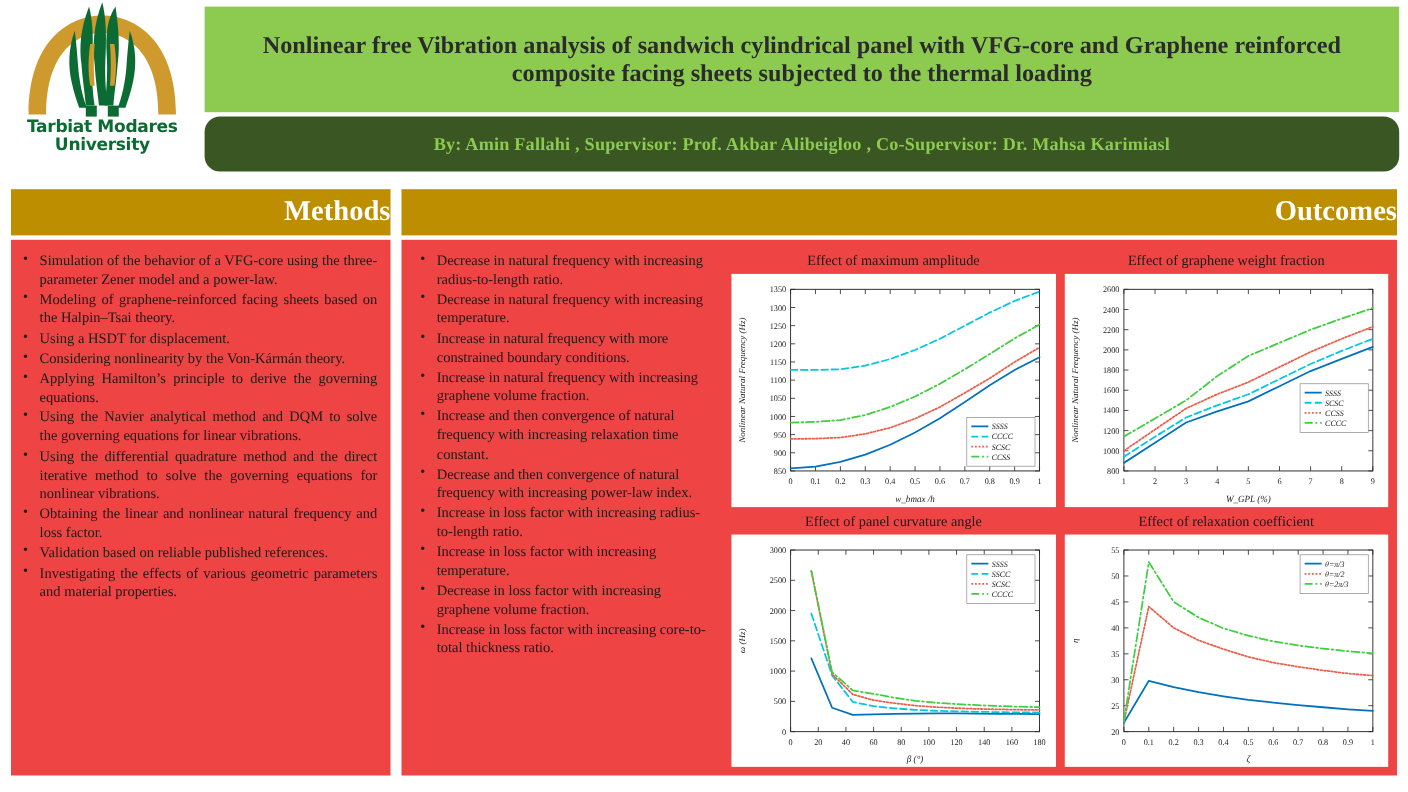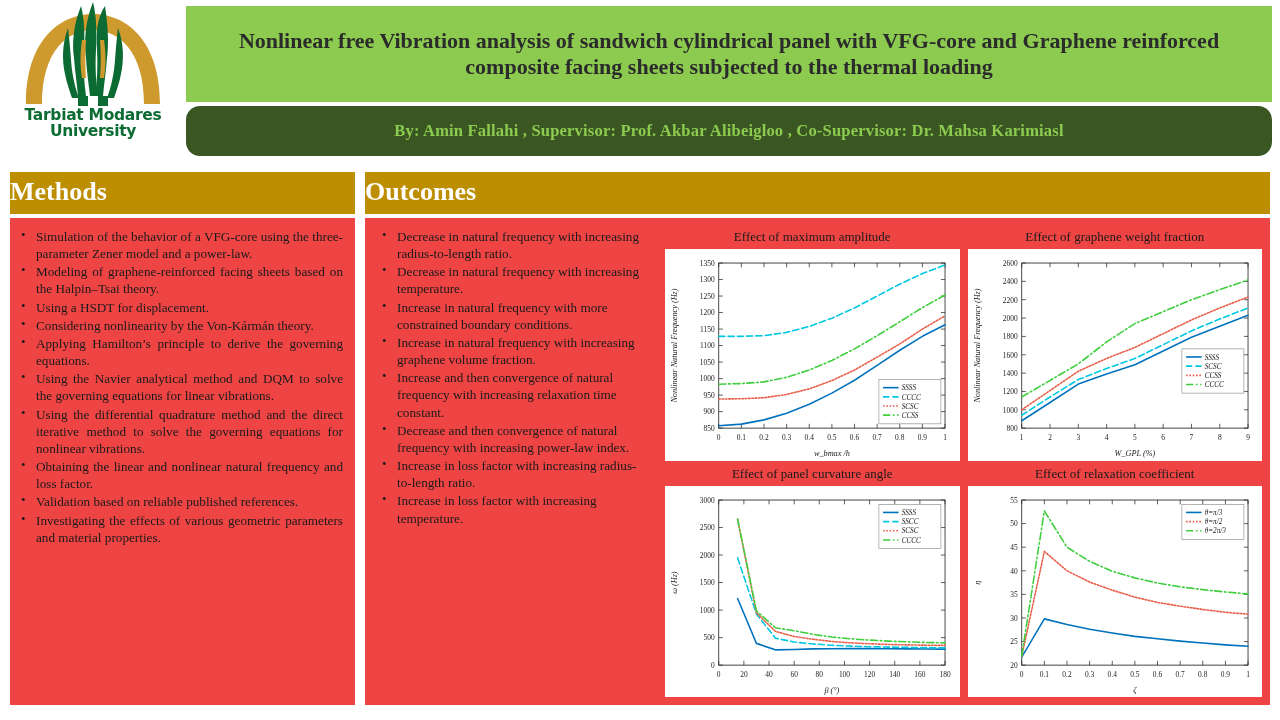--- a/index.html
+++ b/index.html
@@ -34,21 +34,21 @@
     font-size:16.5px;font-weight:bold;color:#8CCB4F;text-align:center;
     font-family:"Liberation Serif", serif;letter-spacing:0.2px;
   }
 
   
   .columns{display:flex;gap:10px;padding:10px 10px 0 10px;box-sizing:border-box;width:1280px;}
   .col-methods{width:345px;}
   .col-outcomes{width:905px;}
 
   .sec-head{
-    background:#BD8E00;color:#ffffff;text-align:left;
+    background:#BD8E00;color:#ffffff;text-align:right;
     font-size:26px;font-weight:bold;padding:5px 0 7px 0;font-family:"Liberation Serif", serif;
   }
   .panel{background:#ef4444;margin-top:4px;box-sizing:border-box;}
   .panel-methods{height:487px;padding:10px 12px 6px 6px;}
   .panel-outcomes{height:487px;padding:8px 8px 8px 8px;display:flex;gap:20px;}
 
   ul.bullets{margin:0;padding:0;list-style:none;}
   ul.bullets li{
     position:relative;padding-left:20px;margin-bottom:1px;
     font-size:13.2px;line-height:1.30;color:#1a1a1a;
@@ -145,20 +145,22 @@
         <div class="outcomes-text">
           <ul class="bullets" id="outcomes-list">
               <li>Decrease in natural frequency with increasing radius-to-length ratio.</li>
               <li>Decrease in natural frequency with increasing temperature.</li>
               <li>Increase in natural frequency with more constrained boundary conditions.</li>
               <li>Increase in natural frequency with increasing graphene volume fraction.</li>
               <li>Increase and then convergence of natural frequency with increasing relaxation time constant.</li>
               <li>Decrease and then convergence of natural frequency with increasing power-law index.</li>
               <li>Increase in loss factor with increasing radius-to-length ratio.</li>
               <li>Increase in loss factor with increasing temperature.</li>
+              <li>Decrease in loss factor with increasing graphene volume fraction.</li>
+              <li>Increase in loss factor with increasing core-to-total thickness ratio.</li>
             </ul>
         </div>
 
         <div class="charts-area">
           <div class="chart-row">
             <div class="chart-cell">
               <div class="chart-cap">Effect of maximum amplitude</div>
               <div class="chart-frame">
                   <svg id="svg-0" viewBox="0 0 285 196" preserveAspectRatio="none">
                     <rect x="0" y="0" width="285" height="196" fill="#ffffff"></rect>

